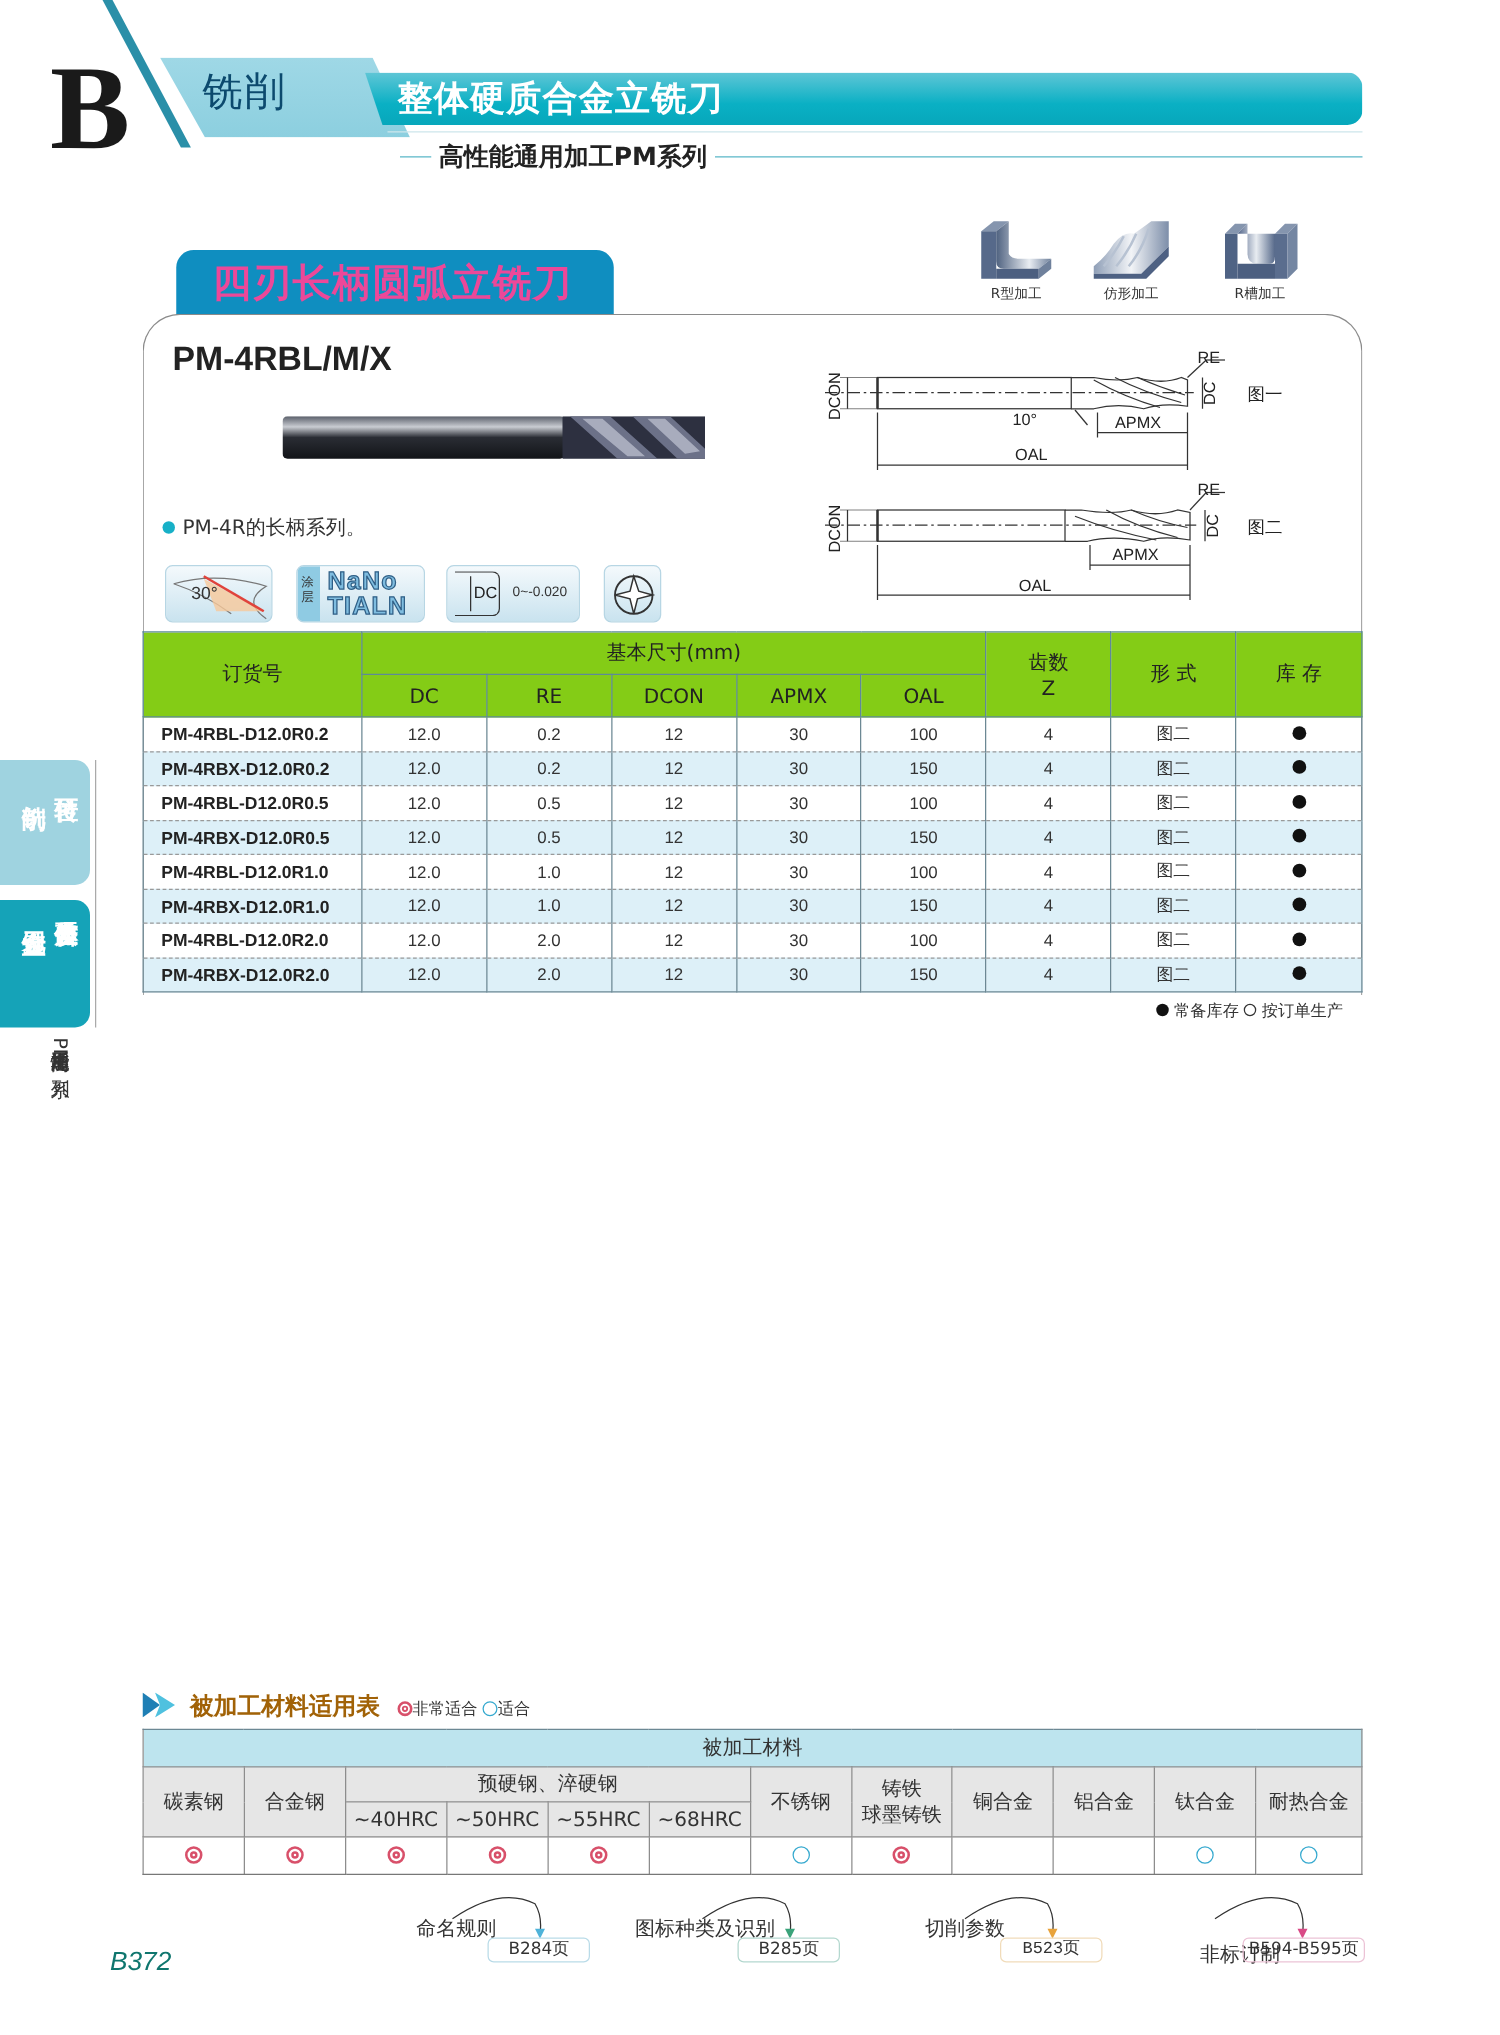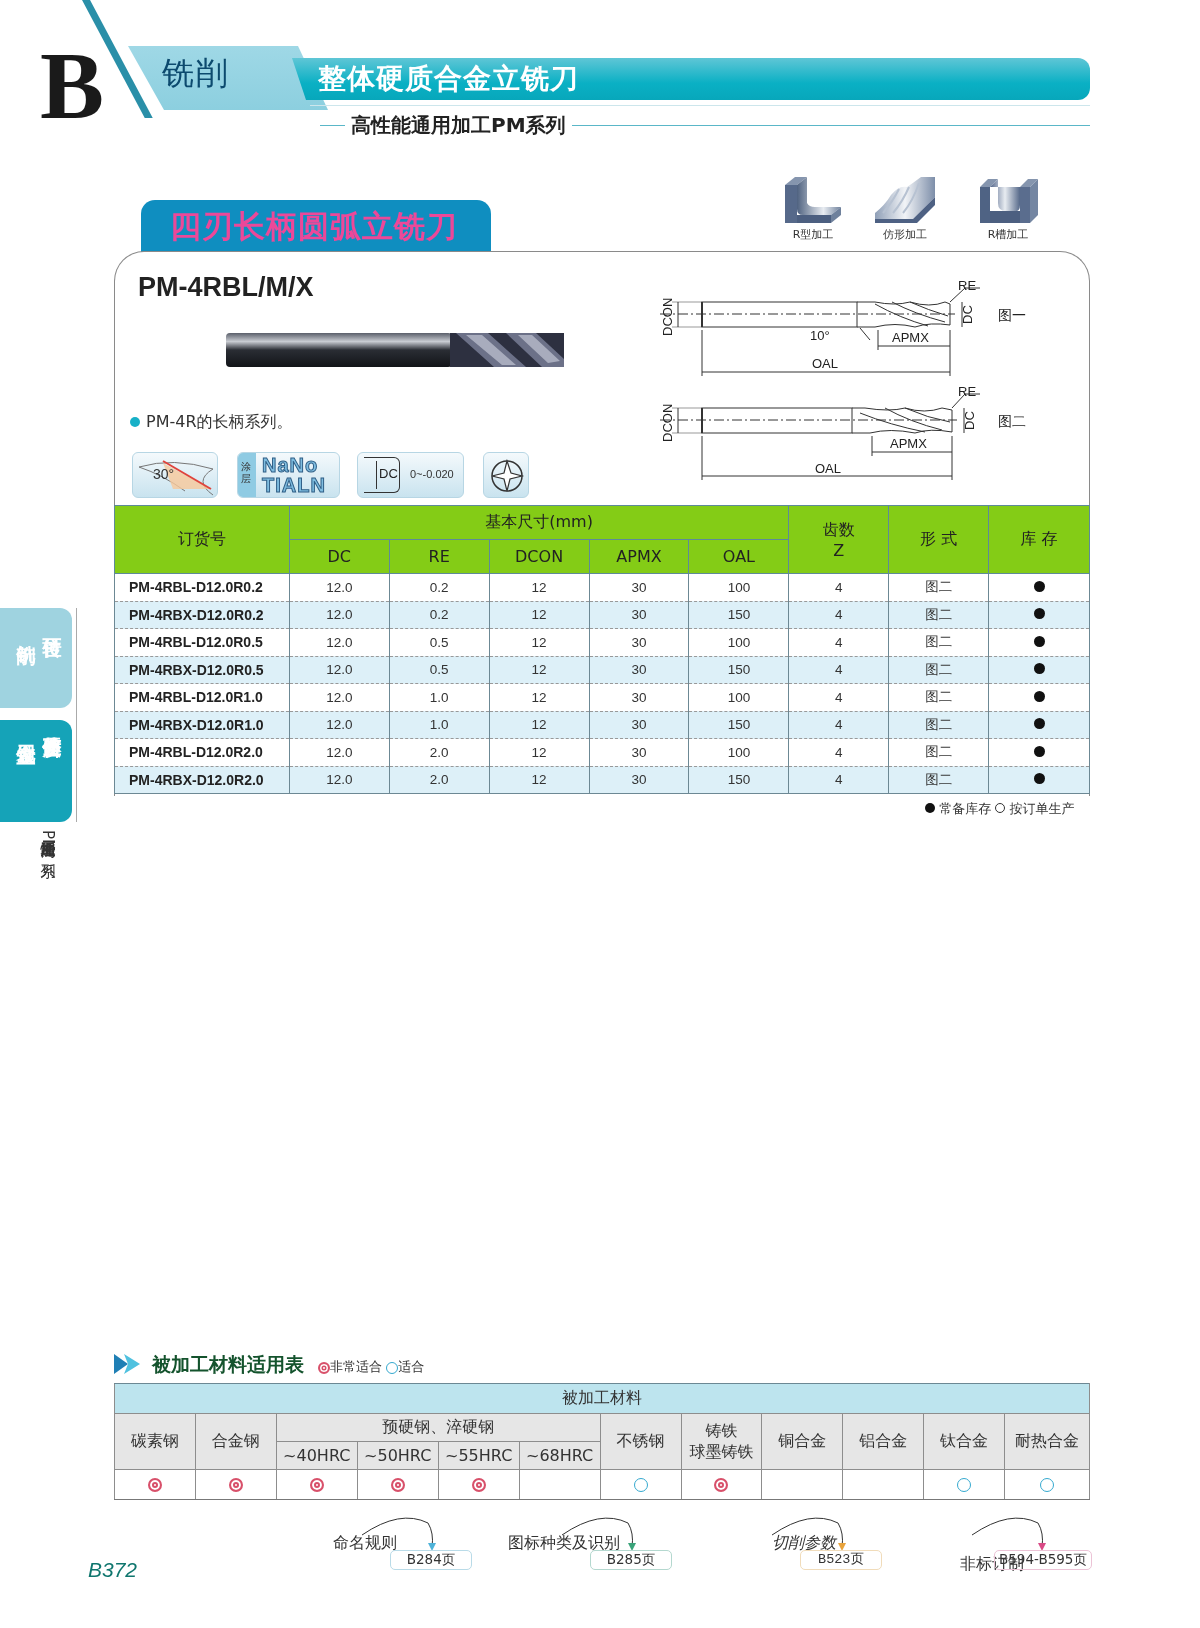--- a/index.html
+++ b/index.html
@@ -45,21 +45,21 @@
   .ptable { left: 114px; top: 505px; width: 976px; }
   .ptable th { background: #84cc16; color: #222; font-weight: normal; font-size: 16px; border: 1px solid #5e8a98; font-family: "DejaVu Sans", sans-serif; }
   .ptable td { font-size: 13.5px; color: #333; text-align: center; border-left: 1px solid #6c8894; border-right: 1px solid #6c8894; border-bottom: 1px dashed #999; height: 27.5px; }
   .ptable td.code { font-weight: bold; color: #222; font-size: 14px; text-align: left; padding-left: 14px; }
   .ptable tr.alt td { background: #ddf0f8; }
   .ptable tr:last-child td { border-bottom: 1.5px solid #6c8894; }
   .stock-dot { display: inline-block; width: 11px; height: 11px; border-radius: 50%; background: #111; }
   .legend-note { left: 925px; top: 800px; font-size: 13px; color: #333; font-family: "DejaVu Sans", sans-serif; }
 
   
-  .mat-title { left: 114px; top: 1352px; font-size: 19px; font-weight: bold; color: #14532d; font-family: "DejaVu Sans", sans-serif; }
+  .mat-title { left: 114px; top: 1352px; font-size: 19px; font-weight: bold; color: #a16207; font-family: "DejaVu Sans", sans-serif; }
   .mat-legend { left: 318px; top: 1358px; font-size: 13px; color: #333; font-family: "DejaVu Sans", sans-serif; text-align: center; }
   .mtable { left: 114px; top: 1383px; width: 976px; }
   .mtable th { font-weight: normal; font-size: 16px; color: #333; border: 1px solid #8d8d8d; background: #e6e6e6; font-family: "DejaVu Sans", sans-serif; height: 28px; }
   .mtable th.top { background: #bde4ee; height: 30px; border-top: 1.5px solid #6c8894; }
   .mtable td { border: 1px solid #8d8d8d; height: 30px; text-align: center; border-bottom: 1.5px solid #777; }
   .ring-vs { display: inline-block; width: 14px; height: 14px; border-radius: 50%; border: 2px solid #d8506a; box-shadow: inset 0 0 0 2px #fff, inset 0 0 0 4px #d8506a; vertical-align: middle; }
   .ring-s { display: inline-block; width: 14px; height: 14px; border-radius: 50%; border: 1.5px solid #35a9cf; vertical-align: middle; }
 
   
   .ref-label { top: 1533px; font-size: 16px; color: #333; font-family: "DejaVu Sans", sans-serif; }
@@ -447,21 +447,21 @@
   </svg>
 <div class="abs ref-page" style="left:390px; width:82px; border-color:#b9dbe8;">B284页</div>
 
 <div class="abs ref-label" style="left:508px;">图标种类及识别</div>
 <svg class="abs" style="left:560px; top:1515px;" width="80" height="36" viewBox="0 0 80 36">
     <path d="M2,20 Q40,-6 68,8 Q74,18 72,32" stroke="#333" fill="none" stroke-width="1"></path>
     <polygon points="68,28 76,28 72,36" fill="#3aa37a"></polygon>
   </svg>
 <div class="abs ref-page" style="left:590px; width:82px; border-color:#b4d8cf;">B285页</div>
 
-<div class="abs ref-label" style="left:772px;font-style:italic;">切削参数</div>
+<div class="abs ref-label" style="left:740px;">切削参数</div>
 <svg class="abs" style="left:770px; top:1515px;" width="80" height="36" viewBox="0 0 80 36">
     <path d="M2,20 Q40,-6 68,8 Q74,18 72,32" stroke="#333" fill="none" stroke-width="1"></path>
     <polygon points="68,28 76,28 72,36" fill="#e8a33c"></polygon>
   </svg>
 <div class="abs ref-page" style="left:800px; width:82px; border-color:#f1dcba;font-family:Liberation Mono, monospace;">B523页</div>
 
 <div class="abs ref-label" style="left:960px;margin-top:21px;">非标订制</div>
 <svg class="abs" style="left:970px; top:1515px;" width="80" height="36" viewBox="0 0 80 36">
     <path d="M2,20 Q40,-6 68,8 Q74,18 72,32" stroke="#333" fill="none" stroke-width="1"></path>
     <polygon points="68,28 76,28 72,36" fill="#d94a86"></polygon>

